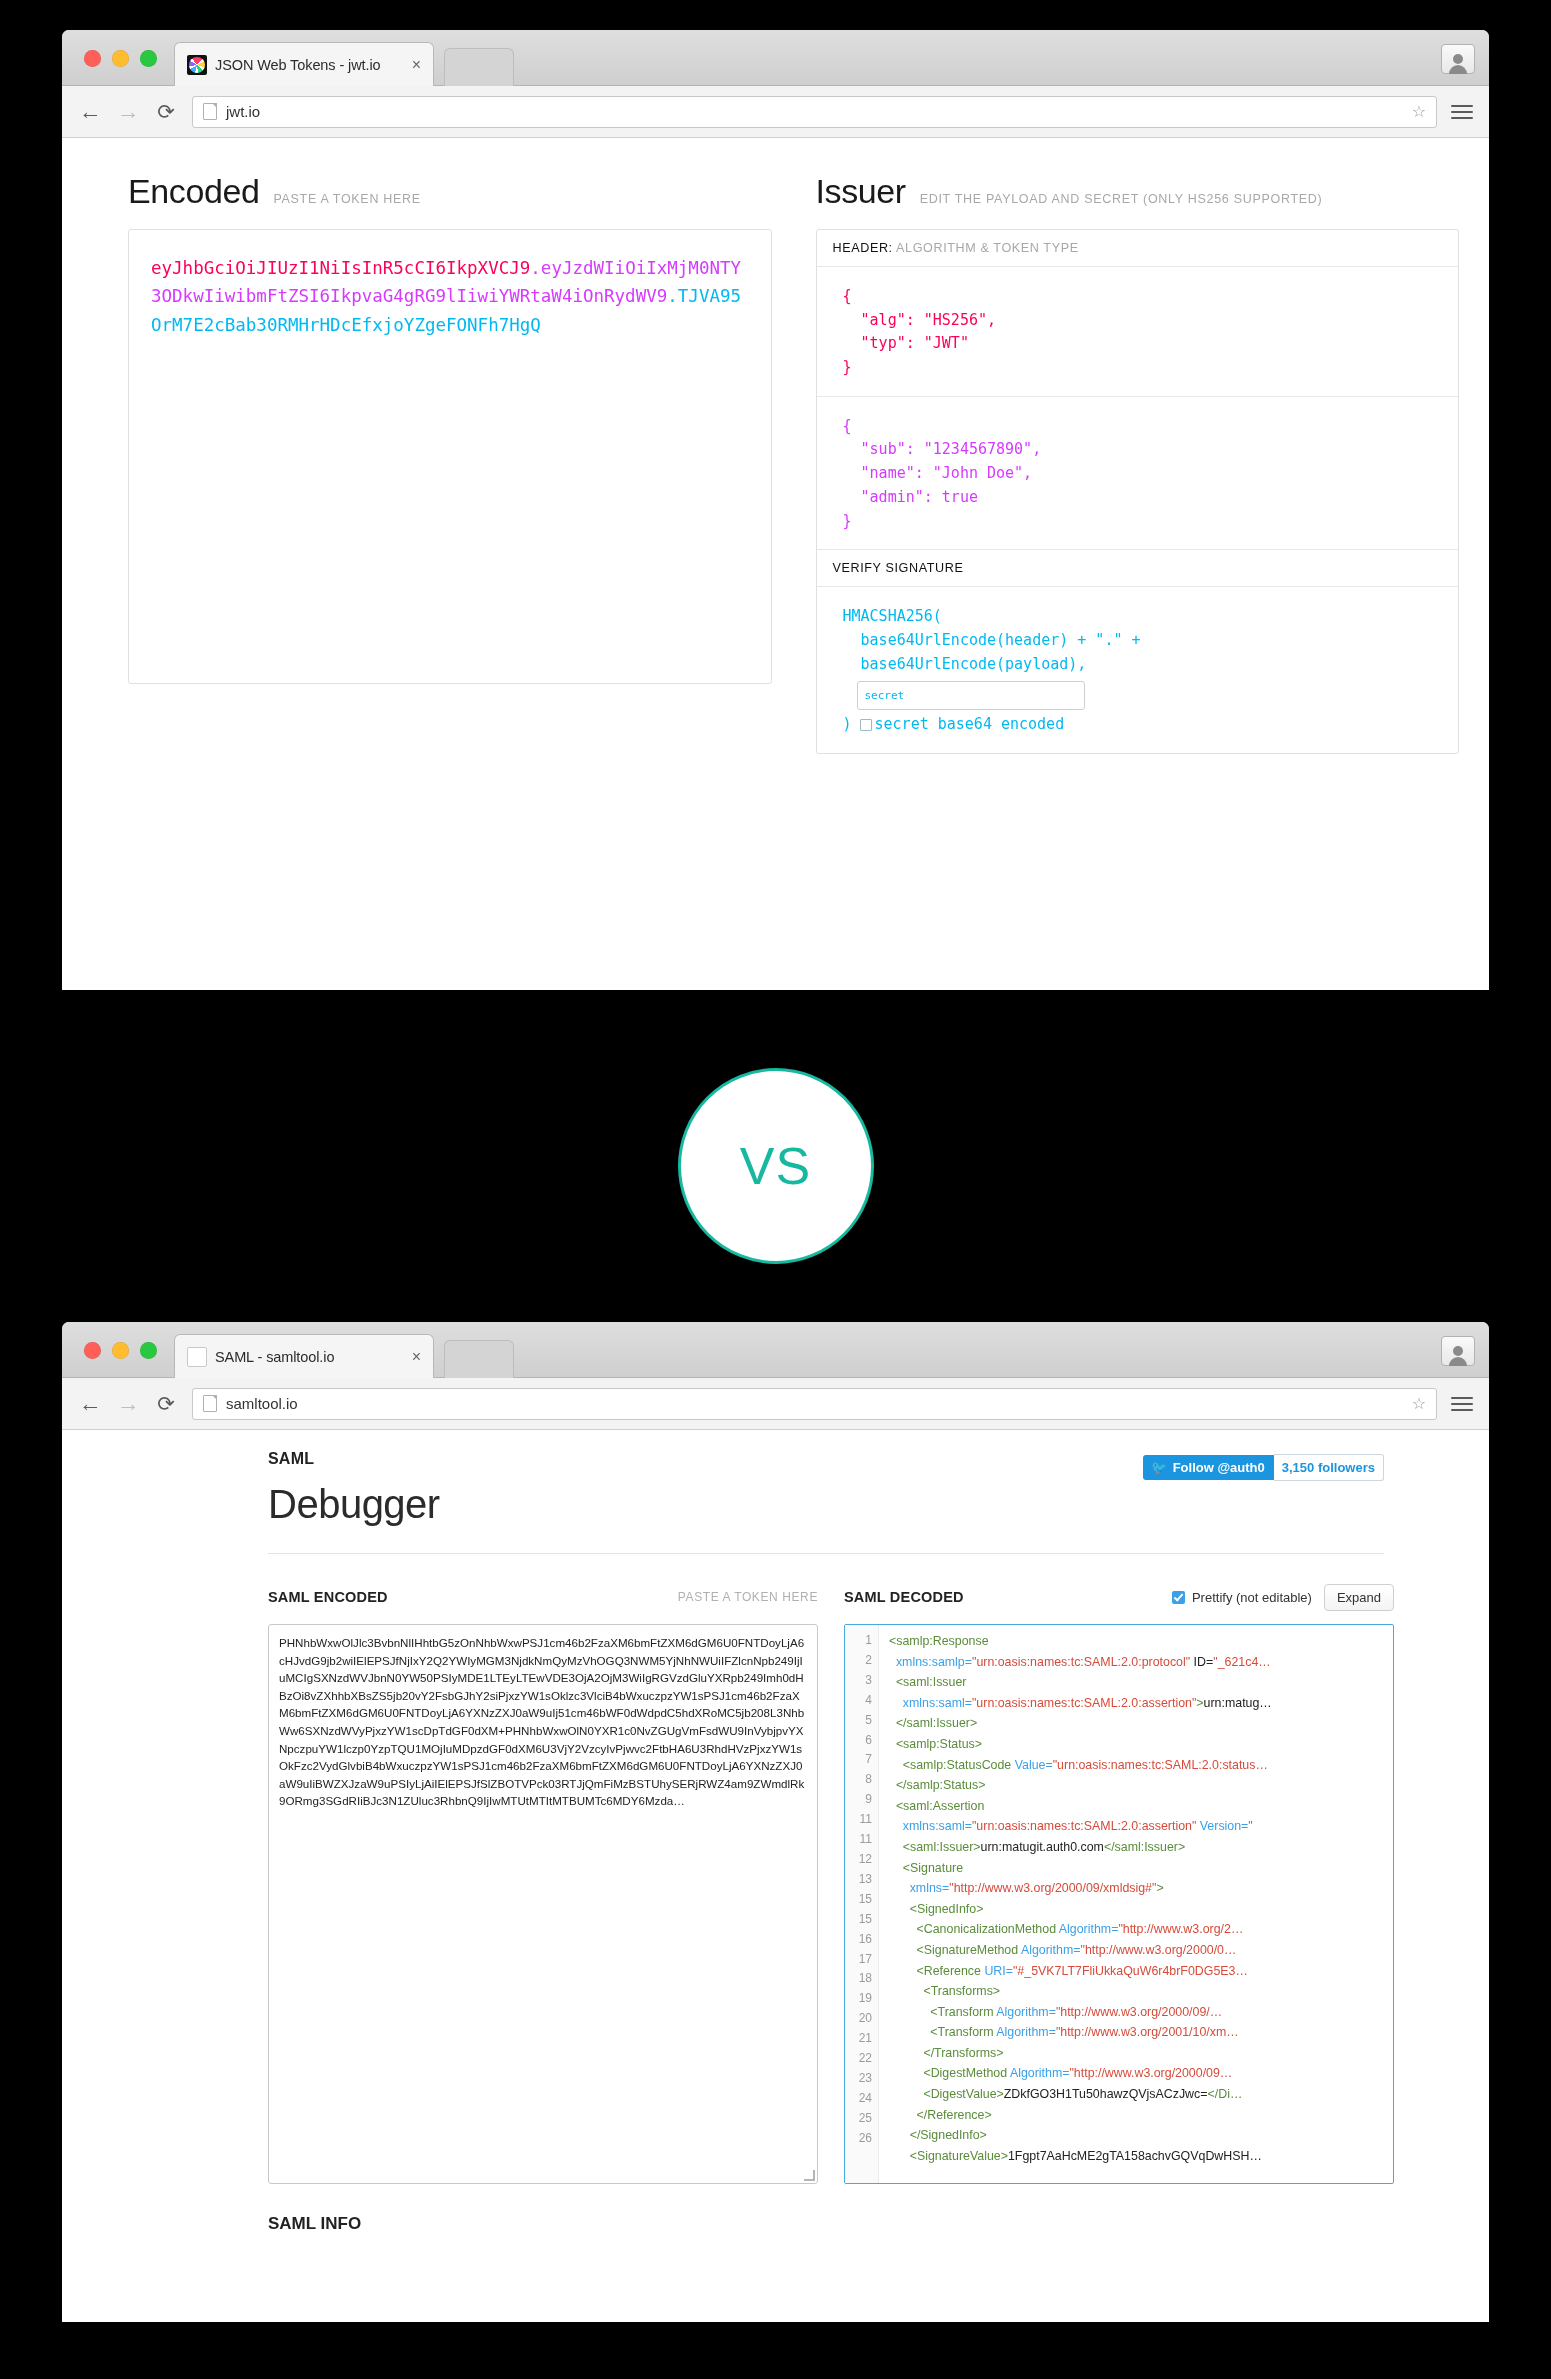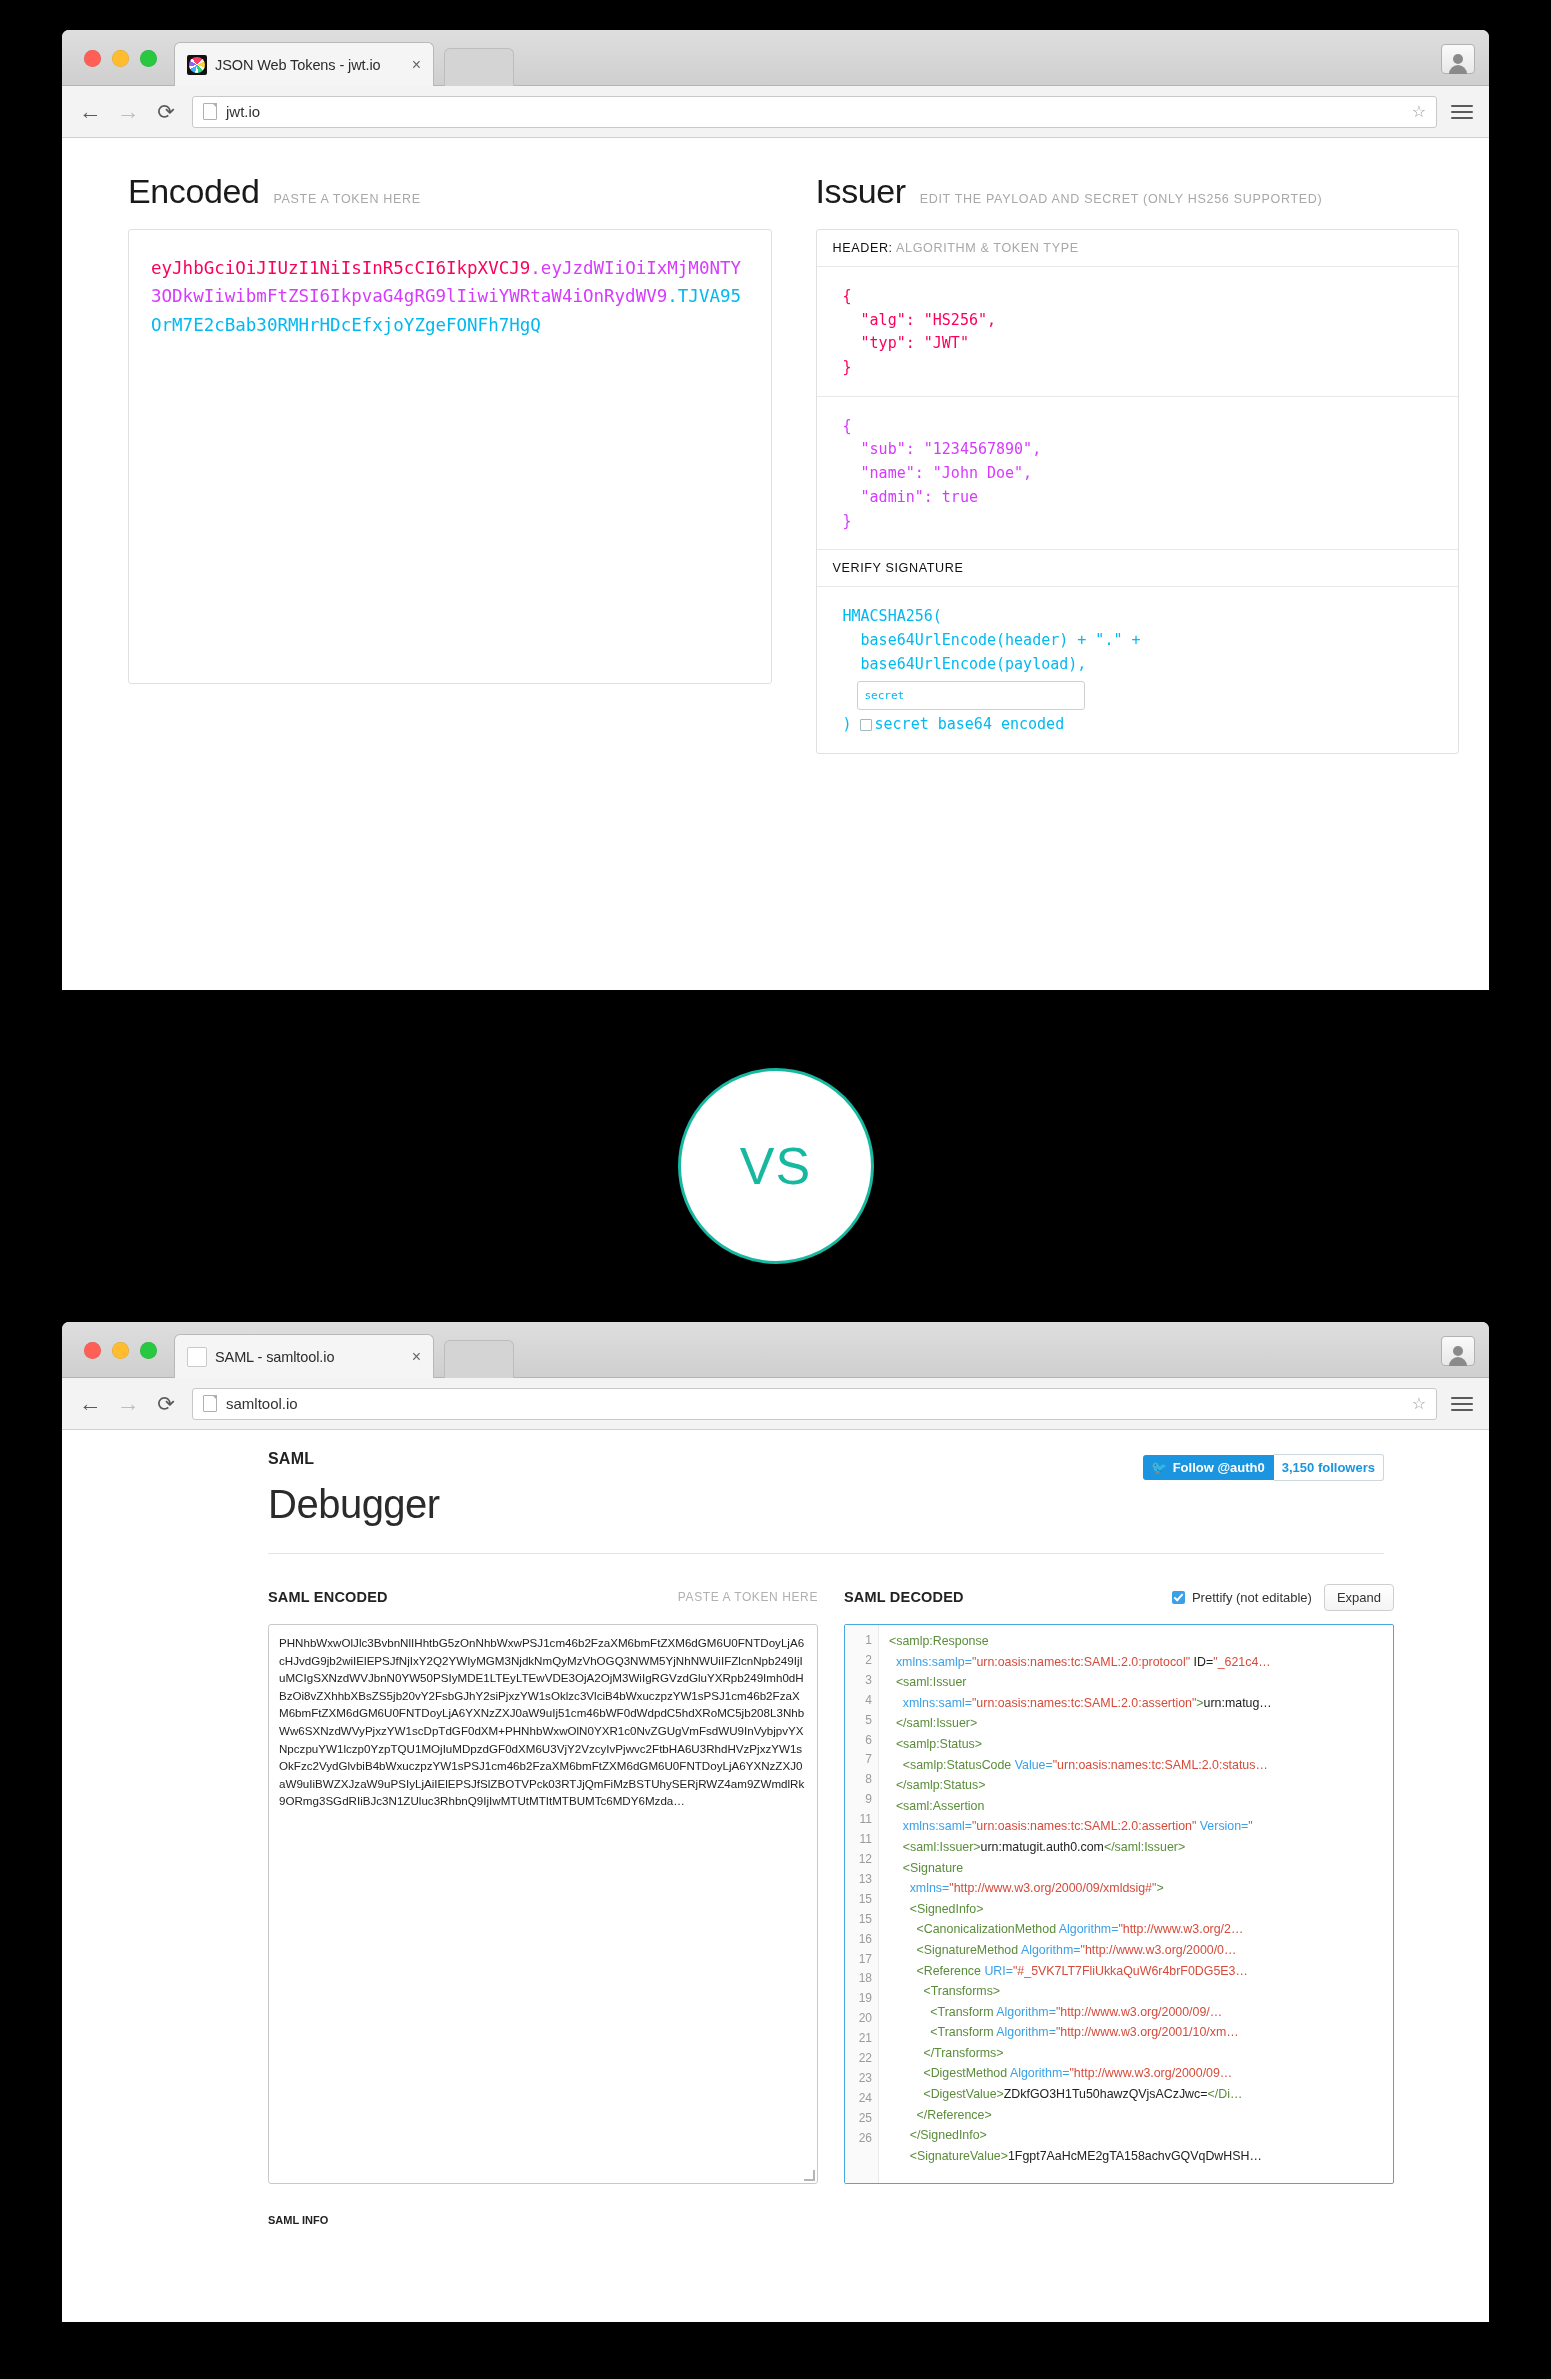--- a/index.html
+++ b/index.html
@@ -219,21 +219,21 @@
   }
   .gutter {
     width:34px; flex:none; background:#fafafa; border-right:1px solid #eaeaea;
     text-align:right; padding: 6px 6px 0 0; color:#9b9b9b; font-size:12px; line-height:1.66;
   }
   .codearea { flex:1; padding: 6px 0 0 10px; white-space:pre; overflow:hidden;}
   .xtag { color:#5a8c3a; }
   .xattr { color:#3aa0e8; }
   .xval { color:#d64b3a; }
   .xtext { color:#222; }
-  .saml-info { padding: 30px 0 0 162px; font-size:11px; font-weight:bold; color:#222; }
+  .saml-info { padding: 30px 0 0 162px; font-size:17px; font-weight:bold; color:#222; }
 </style>
 </head>
 <body>
 
 <div class="stage">
 
   <div class="browser" style="left:62px; top:30px; width:1427px; height:960px;">
 
     <div class="chrome-tabstrip">
       <div class="traffic">

